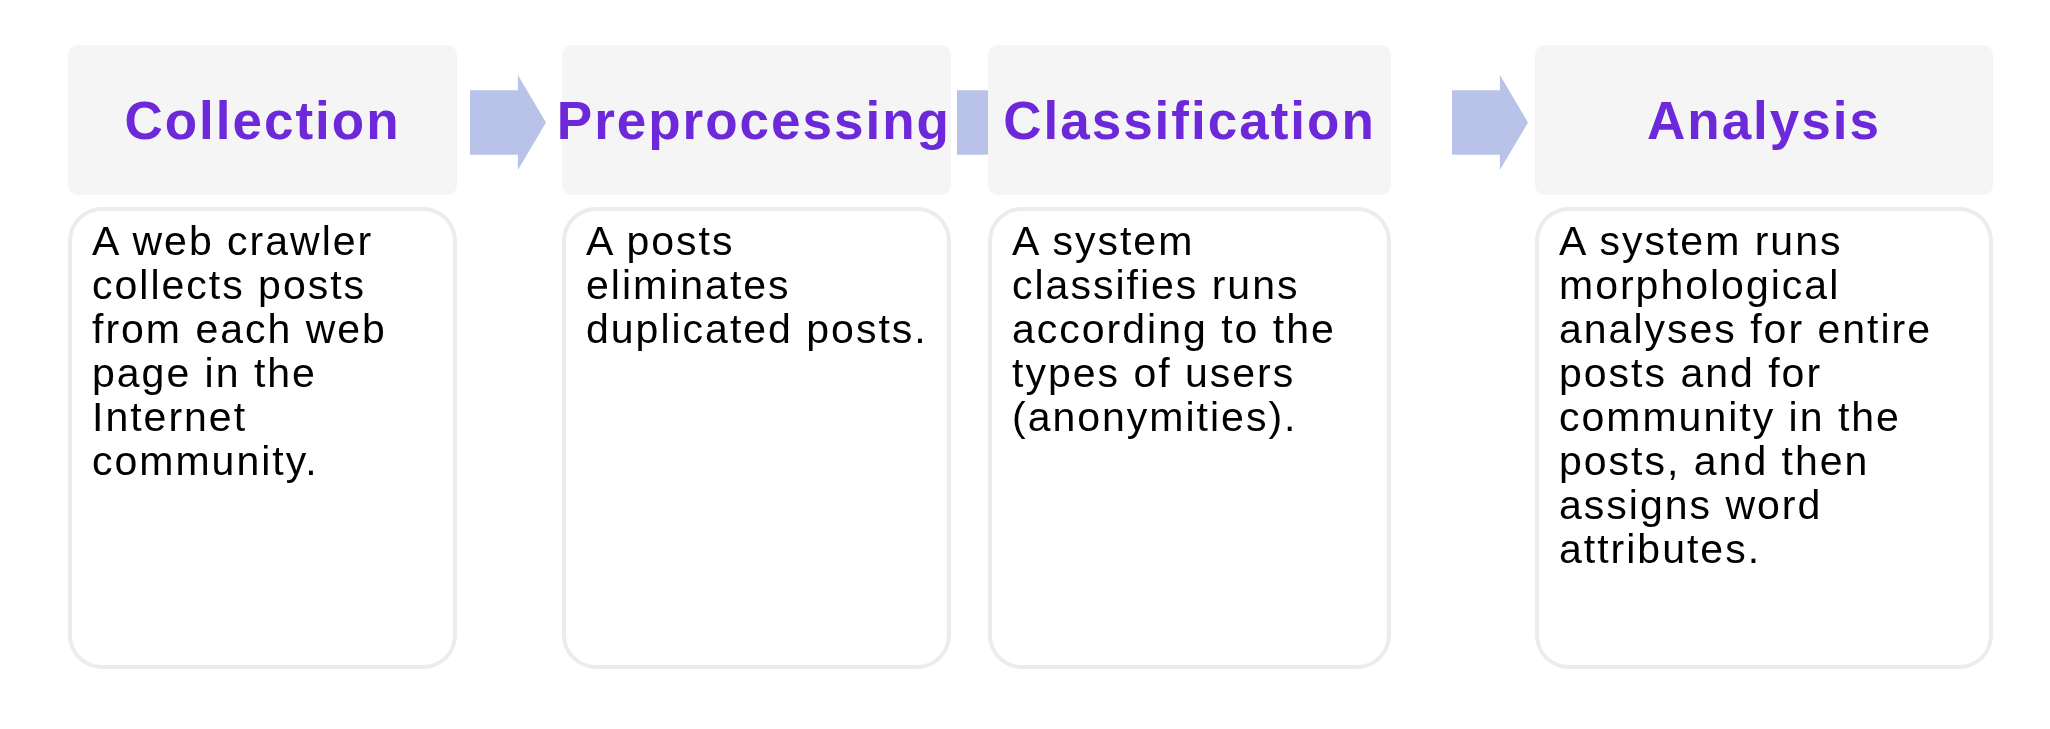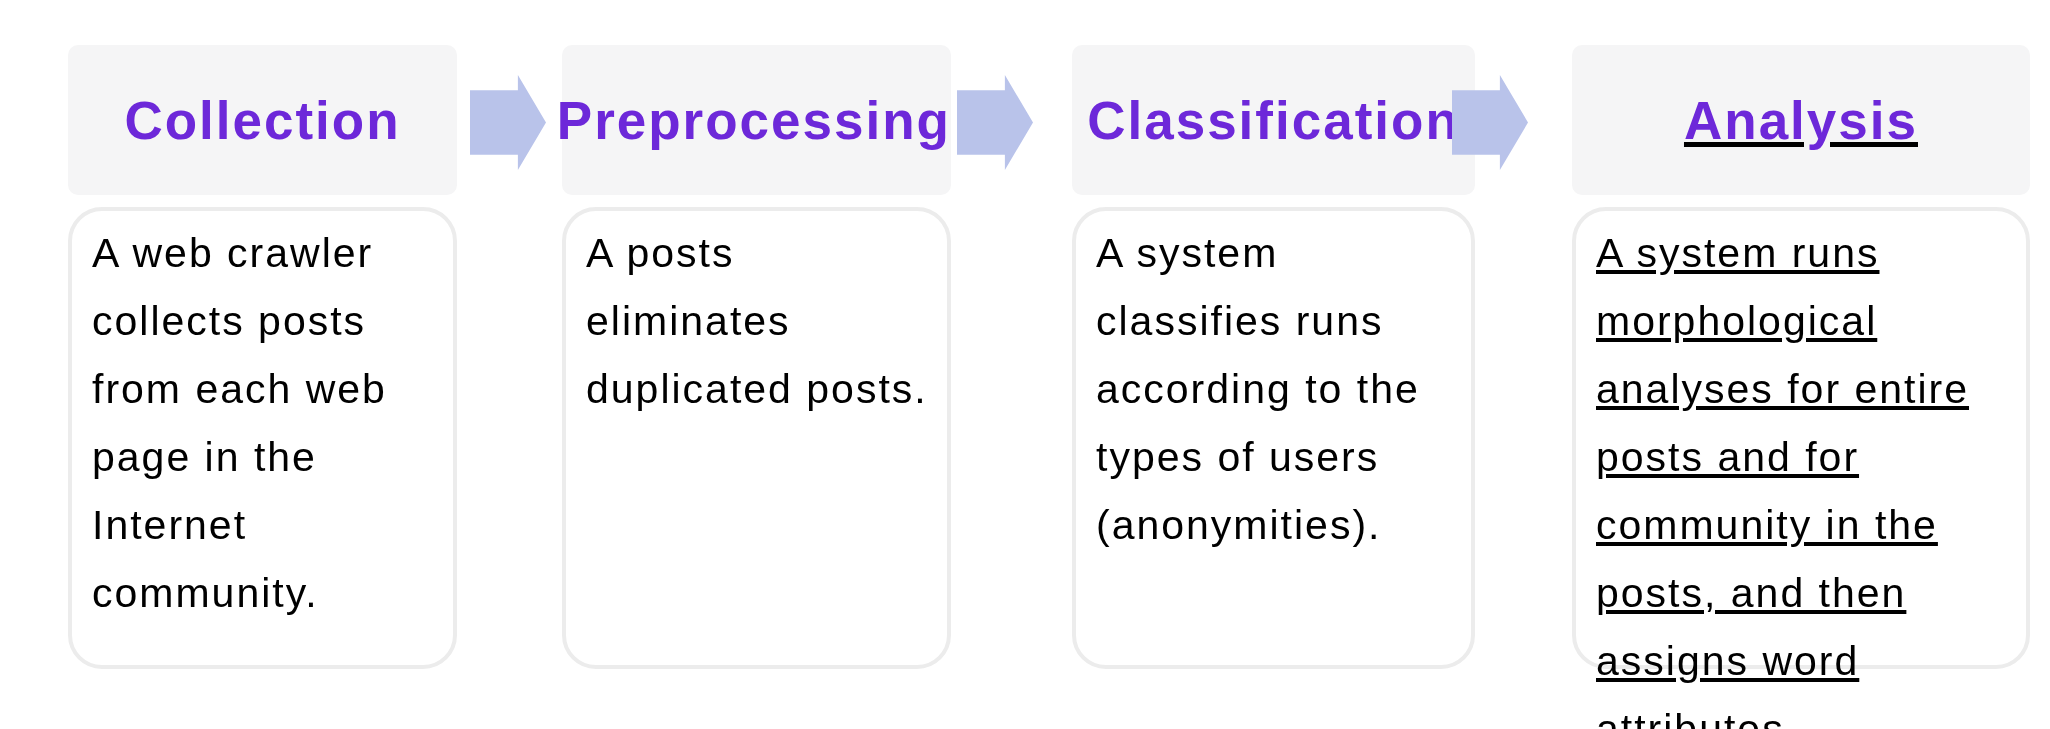--- a/index.html
+++ b/index.html
@@ -37,37 +37,37 @@
     height: 462px;
     background: #ffffff;
     border: 4px solid var(--body-border, #ececec);
     border-radius: 34px;
     box-sizing: border-box;
   }
   .step-desc {
     margin: 0;
     padding: 8px 18px 0 20px;
     font-size: 41px;
-    line-height: 68px;
+    line-height: 44px;
     letter-spacing: 2px;
     color: #000000;
   }
   .arrow {
     position: absolute;
     top: 75px;
     width: 76px;
     height: 95px;
     background: var(--arrow-color, #b9c3ea);
     clip-path: polygon(0% 16%, 63% 16%, 63% 0%, 100% 50%, 63% 100%, 63% 84%, 0% 84%);
   }
   
   .c1 { left: 68px;   width: 389px; }
   .c2 { left: 562px;  width: 389px; justify-content: flex-end; }
-  .c3 { left: 1072px; width: 403px; }
-  .c4 { left: 1572px; width: 458px; text-decoration: underline; }
+  .c3 { left: 988px; width: 403px; }
+  .c4 { left: 1535px; width: 458px; }
   .a1 { left: 470px; }
   .a2 { left: 957px; }
   .a3 { left: 1452px; }
 </style>
 </head>
 <body>
 
 <div class="step-header c1">
   <span class="step-title">Collection</span>
 </div>

